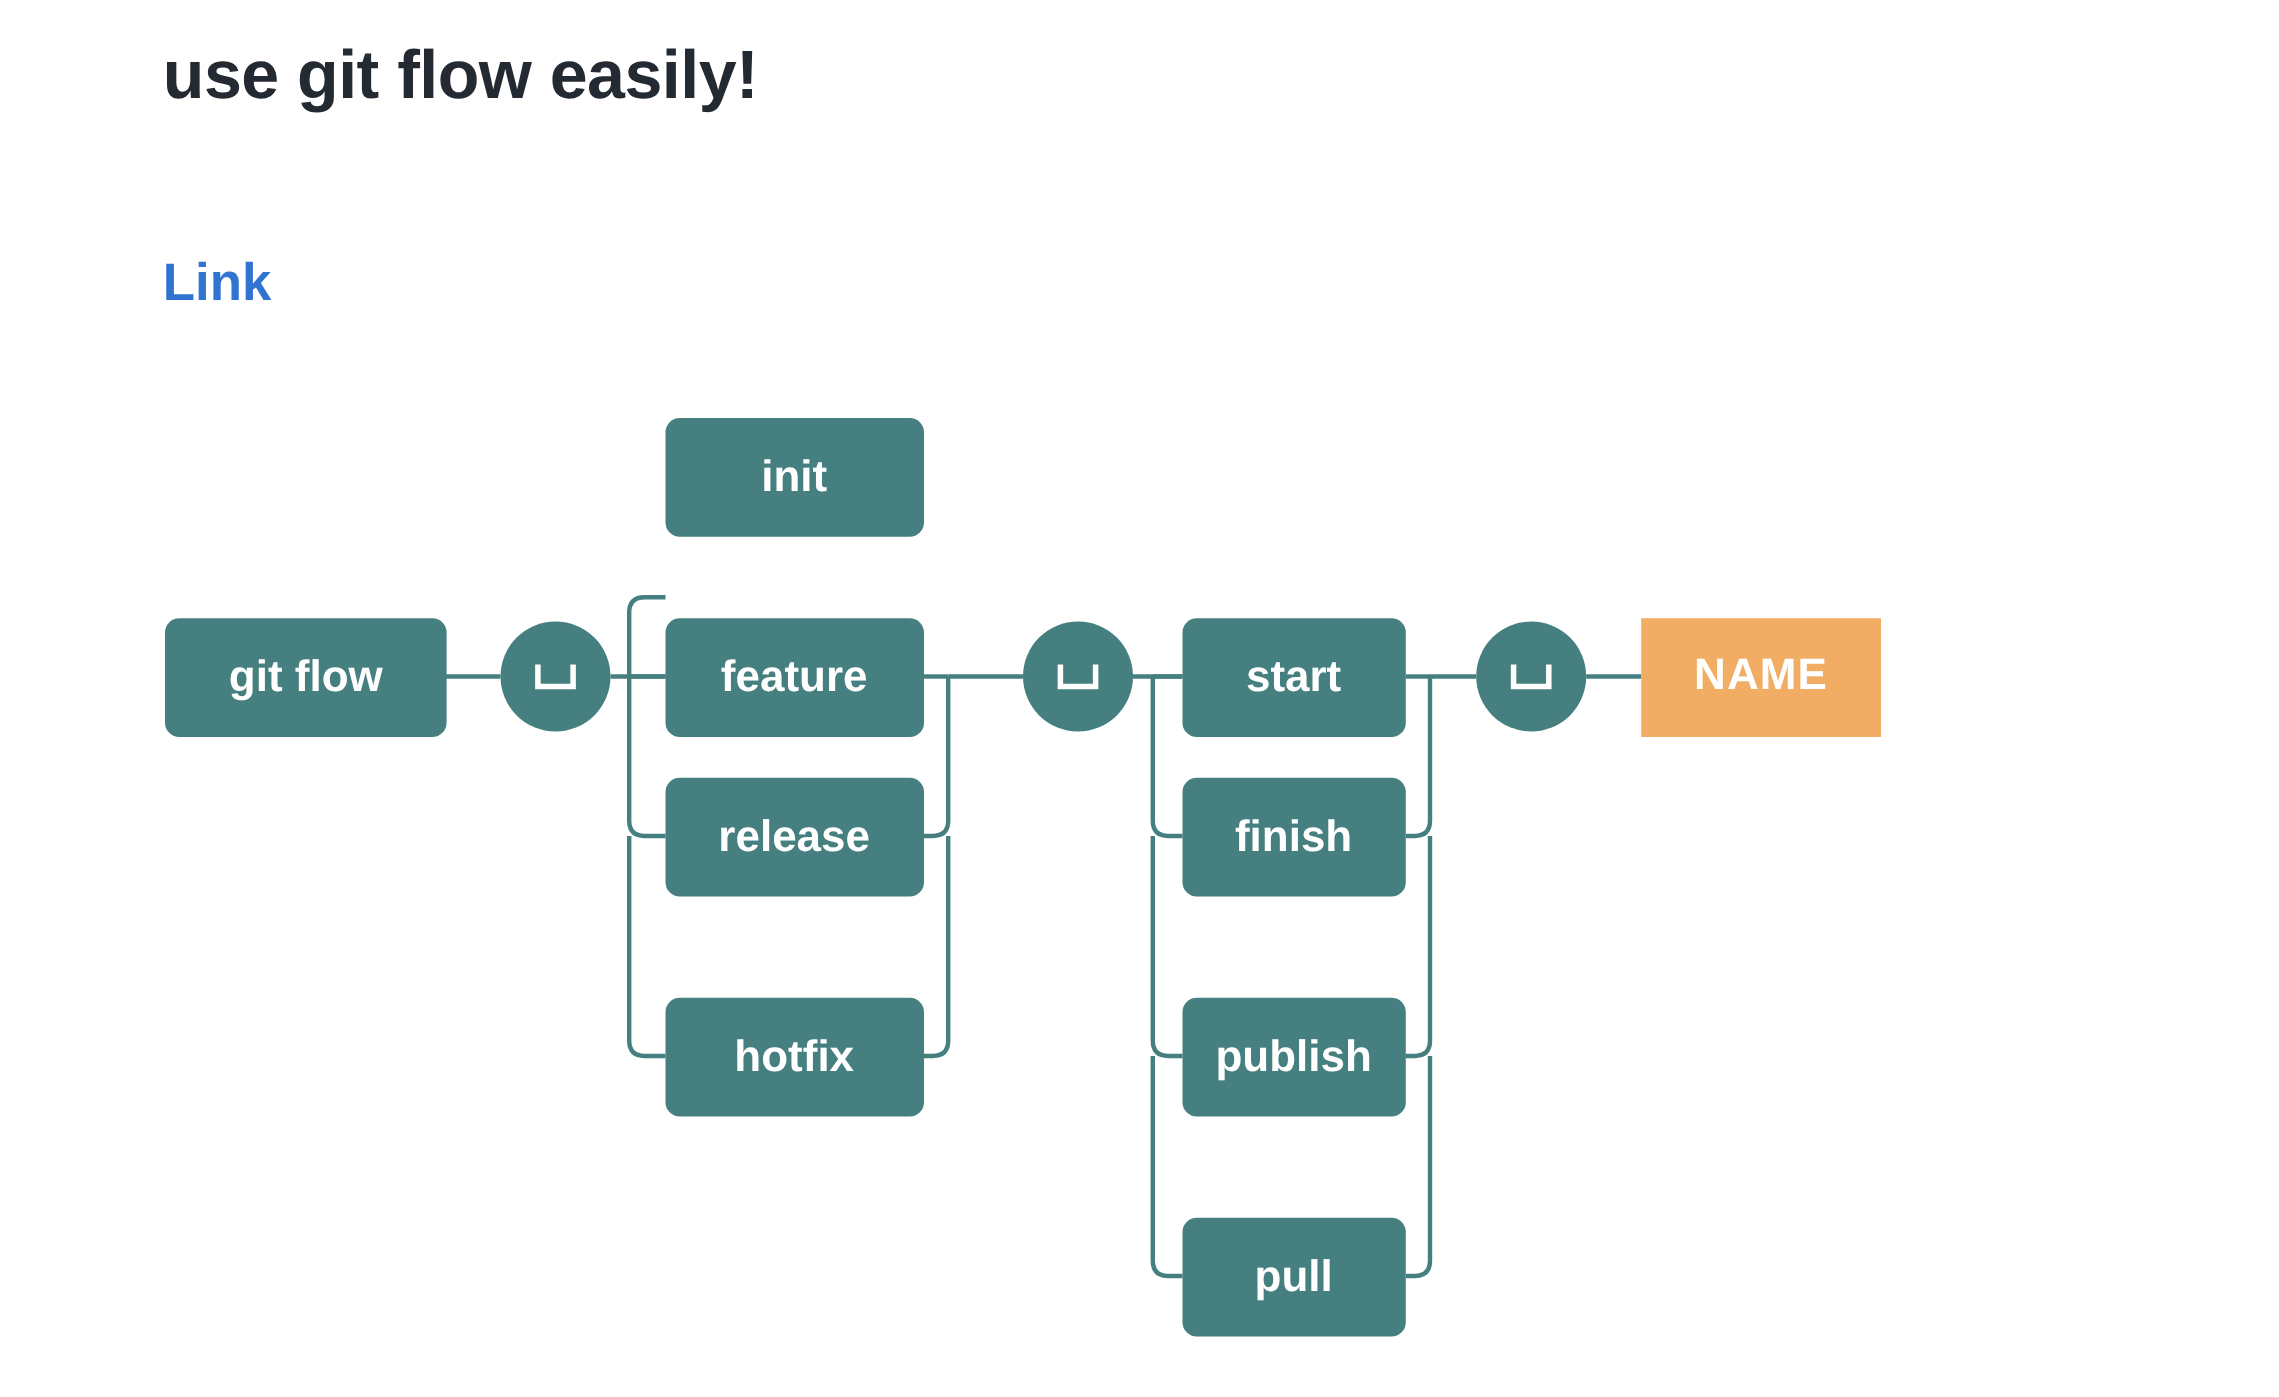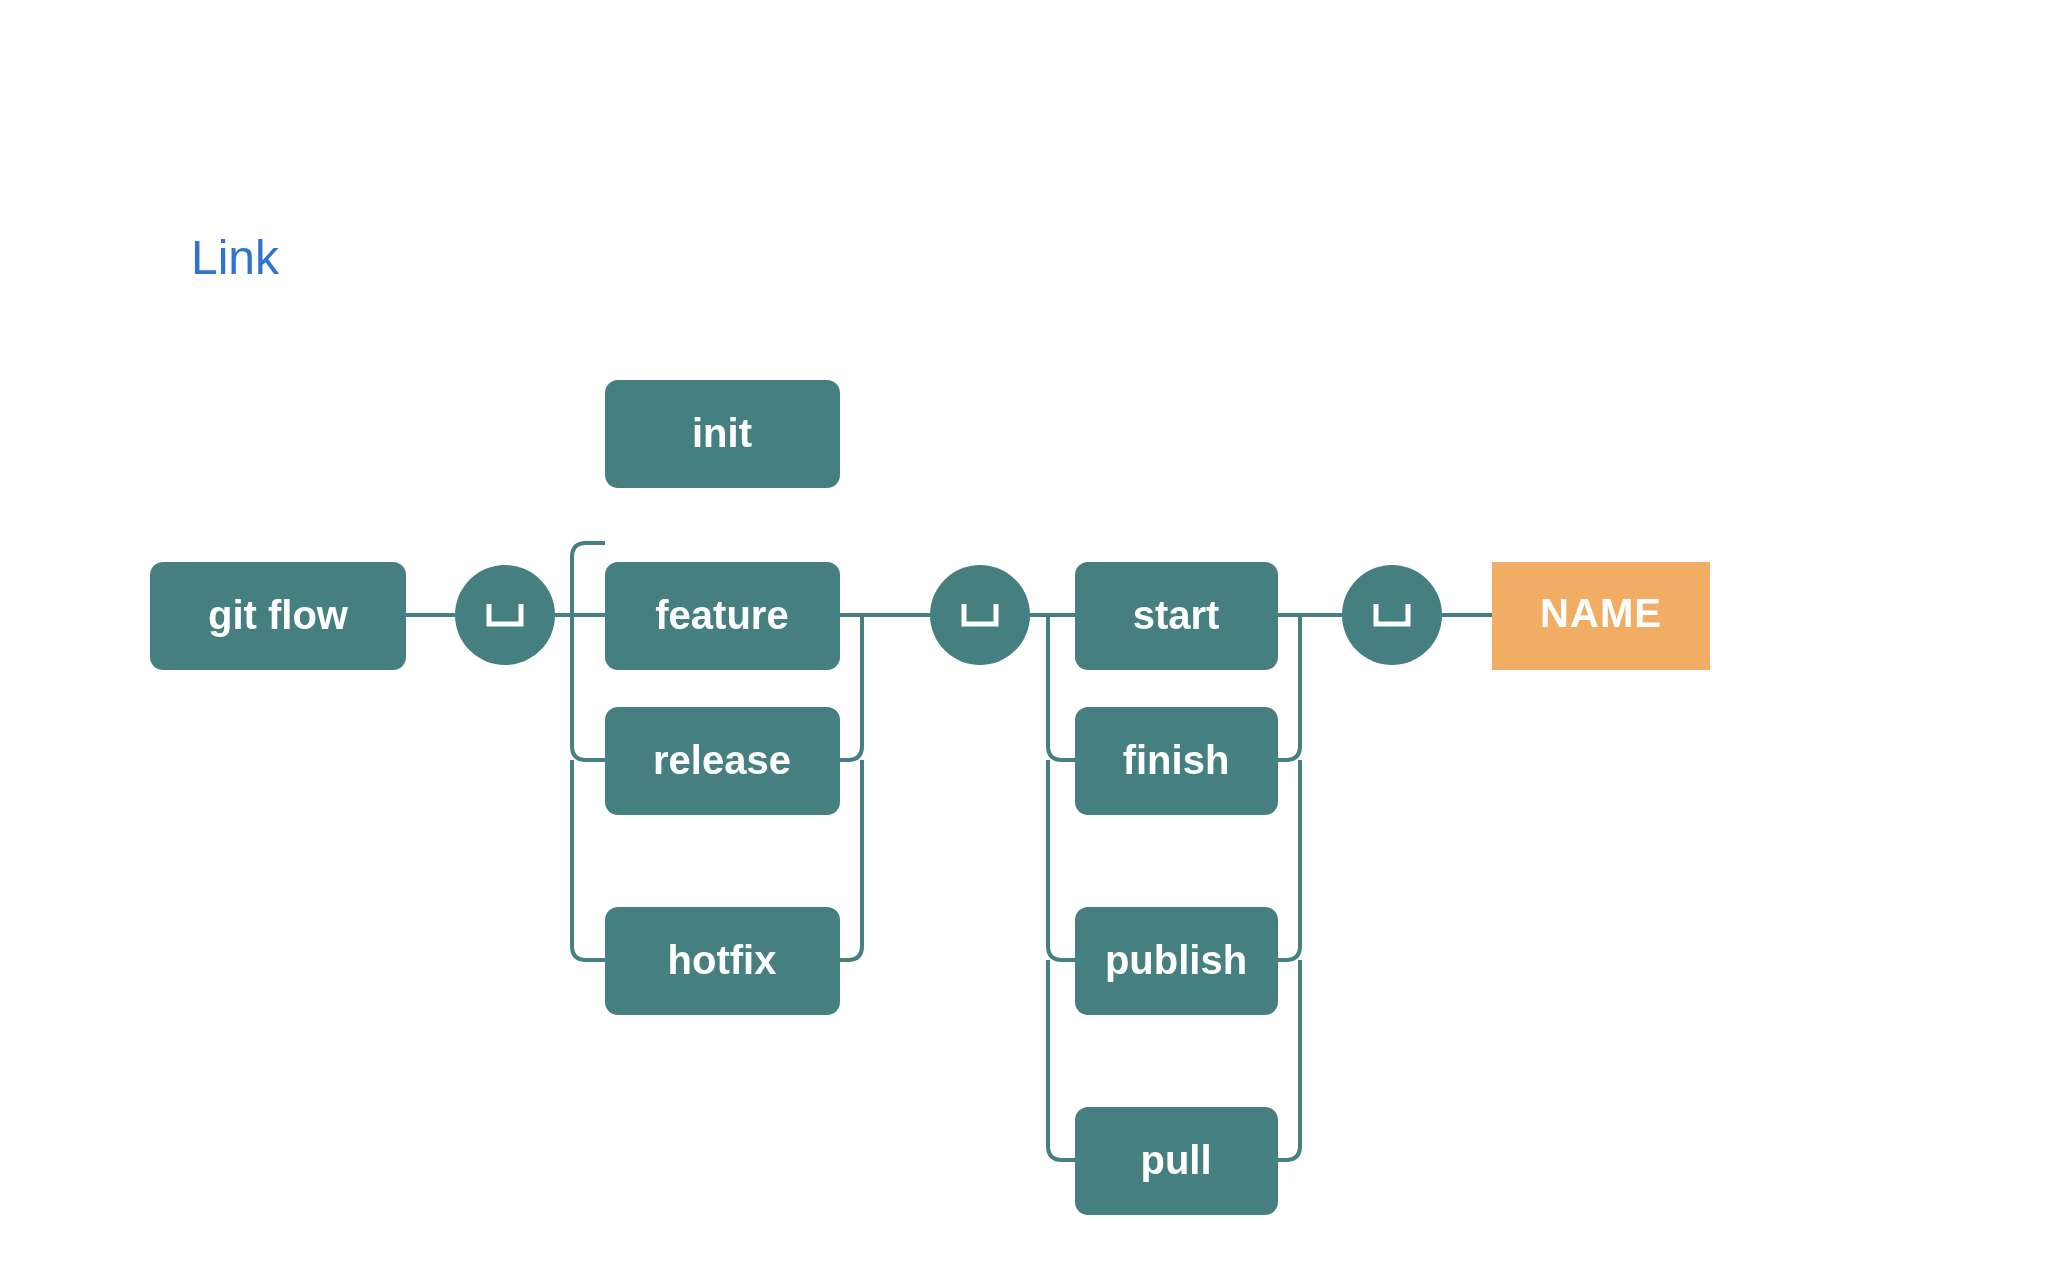--- a/index.html
+++ b/index.html
@@ -30,25 +30,24 @@
     letter-spacing: -0.5px;
     color: #242a31;
     white-space: nowrap;
   }
   #doc-link {
     position: absolute;
     left: 148px;
     top: 232px;
     font-size: 48px;
     line-height: 1.1;
-    font-weight: 400;
+    font-weight: 700;
     color: #3073d0;
     text-decoration: none;
     white-space: nowrap;
-    margin-left: 43px;
   }
   #railroad-diagram {
     position: absolute;
     left: 0;
     top: 340px;
     width: 2072px;
     height: 930px;
   }
   #railroad-diagram svg {
     display: block;
@@ -82,20 +81,21 @@
     stroke-width: 4;
     stroke-linecap: butt;
     stroke-linejoin: round;
   }
 </style>
 </head>
 <body>
 
 <div class="page">
 
+  <h1 id="page-title">use git flow easily!</h1>
 
   <a id="doc-link" href="#">Link</a>
 
   <div id="railroad-diagram">
     <svg width="2072" height="930" viewBox="0 0 2072 930" xmlns="http://www.w3.org/2000/svg">
 
       <g>
 
         <path class="rr-line" stroke="#457f7f" d="M 405 275 H 455"></path>
 

